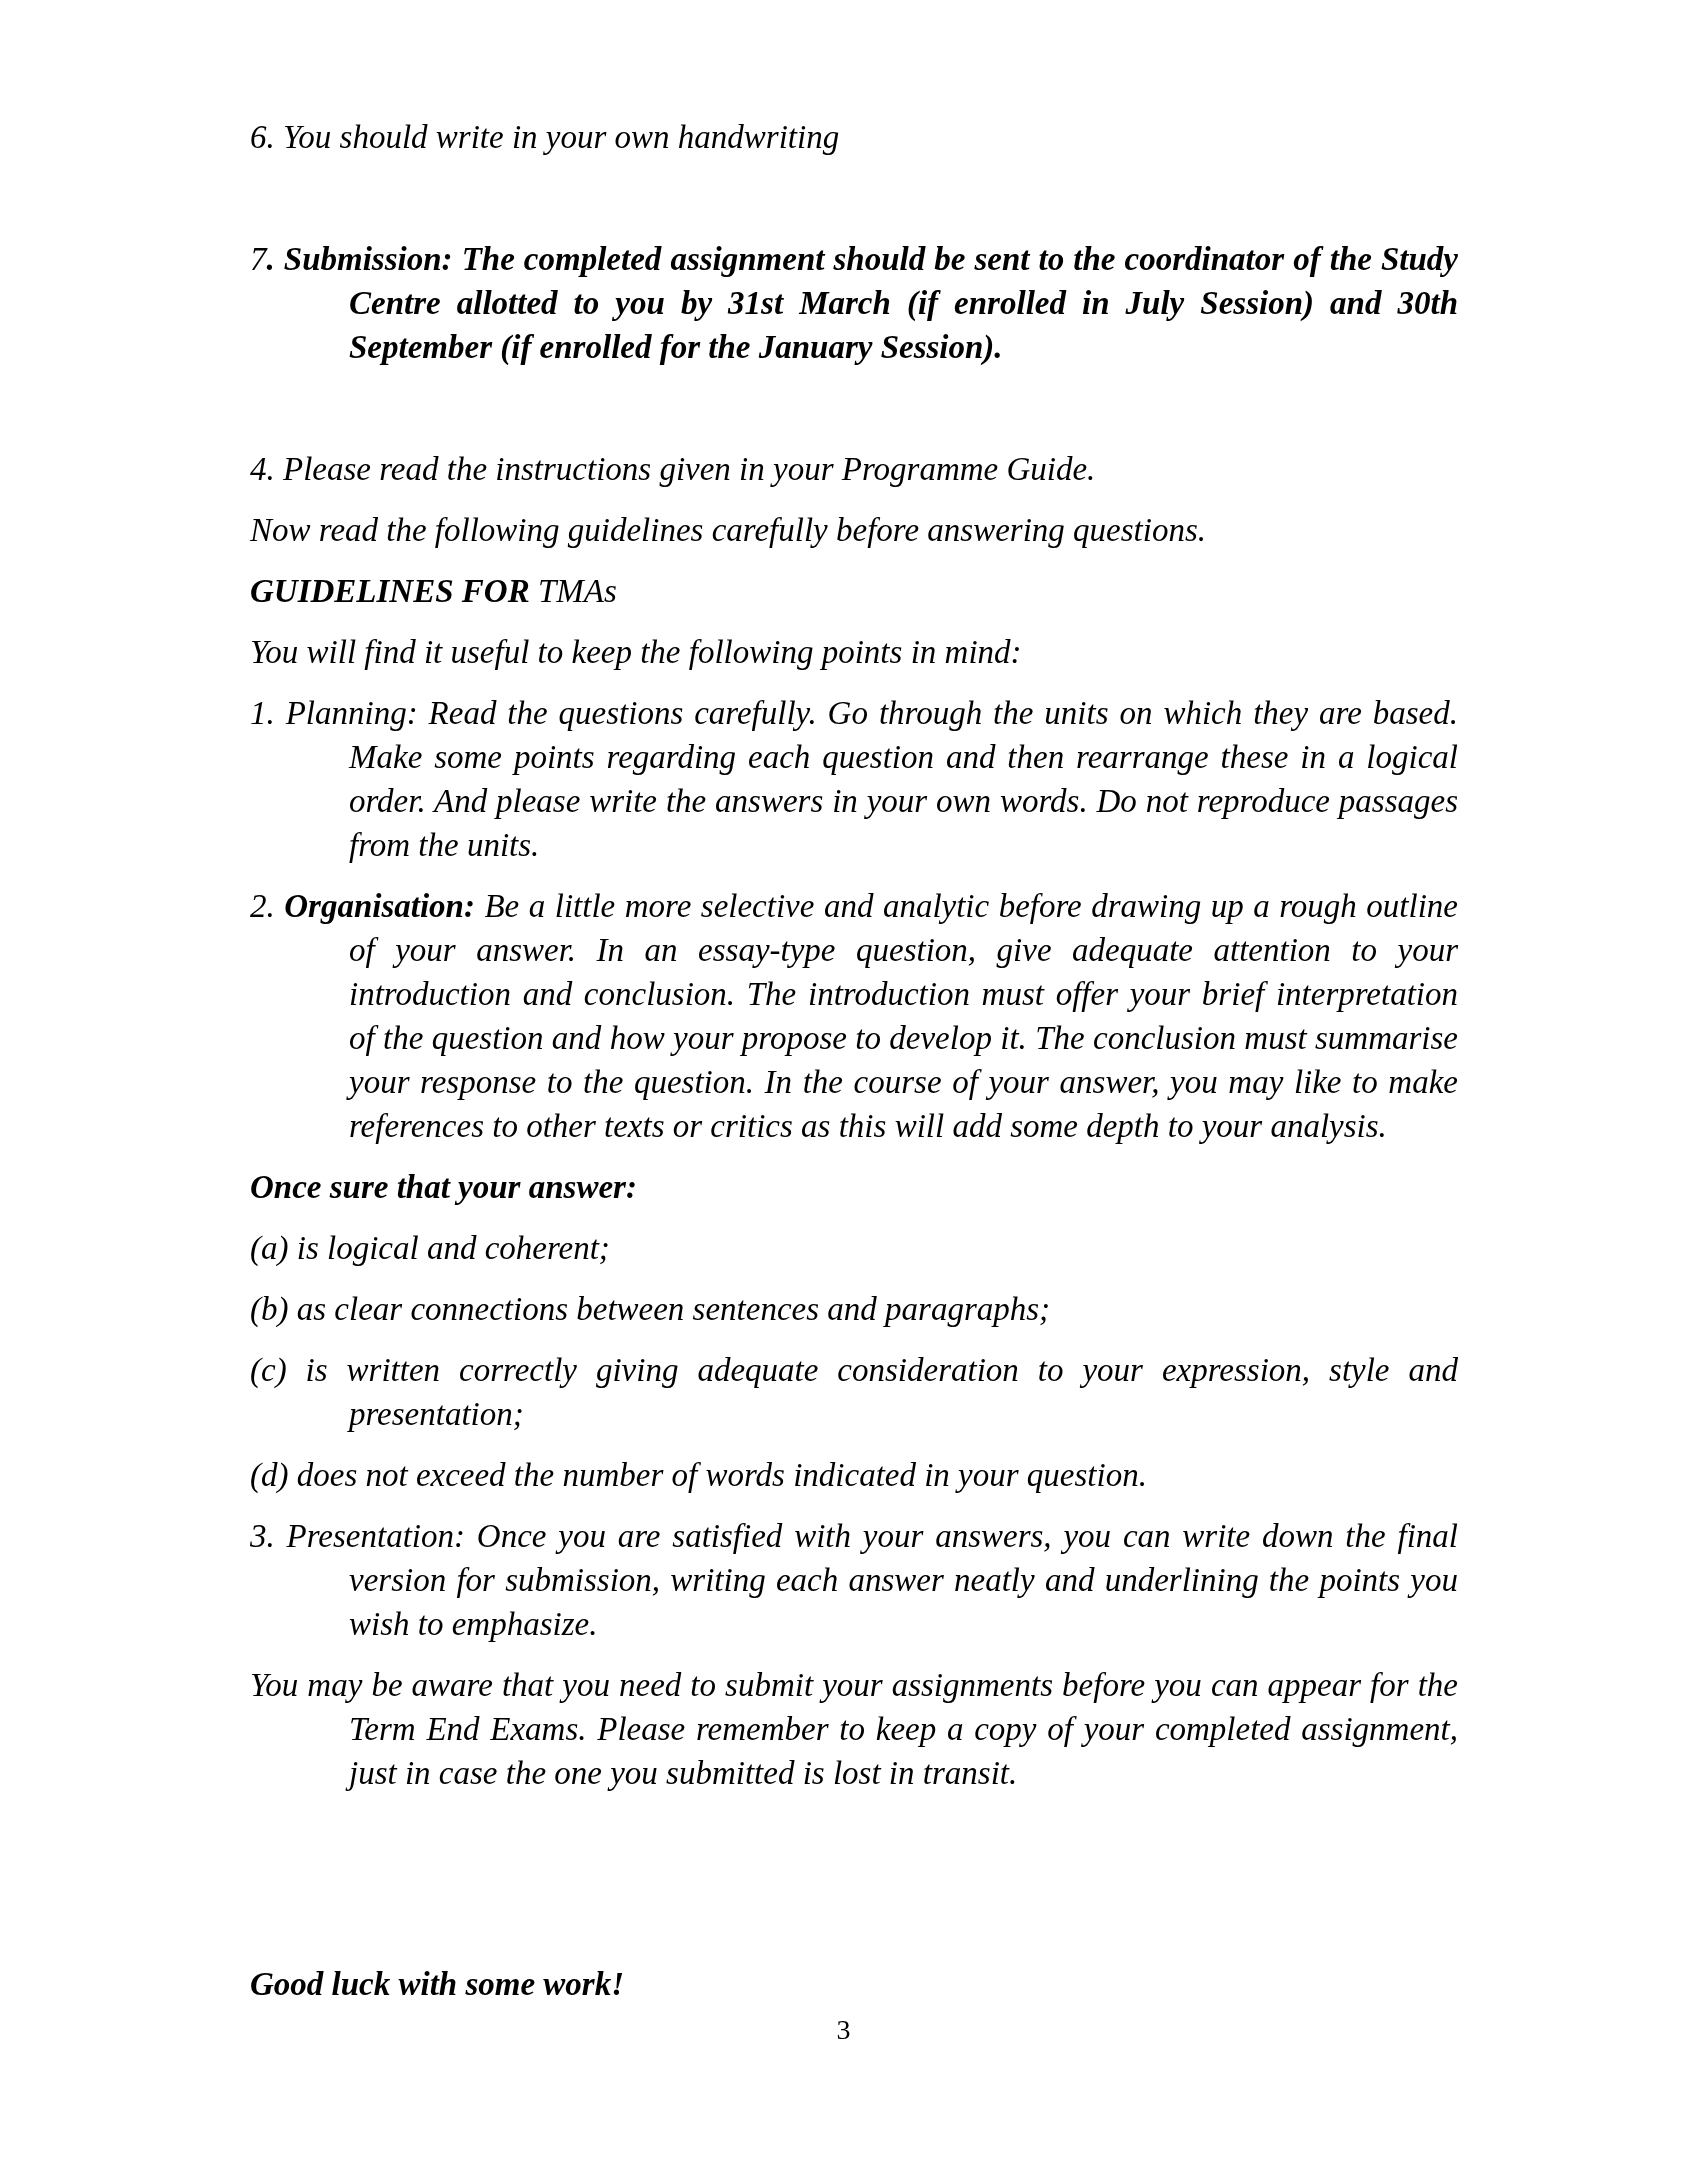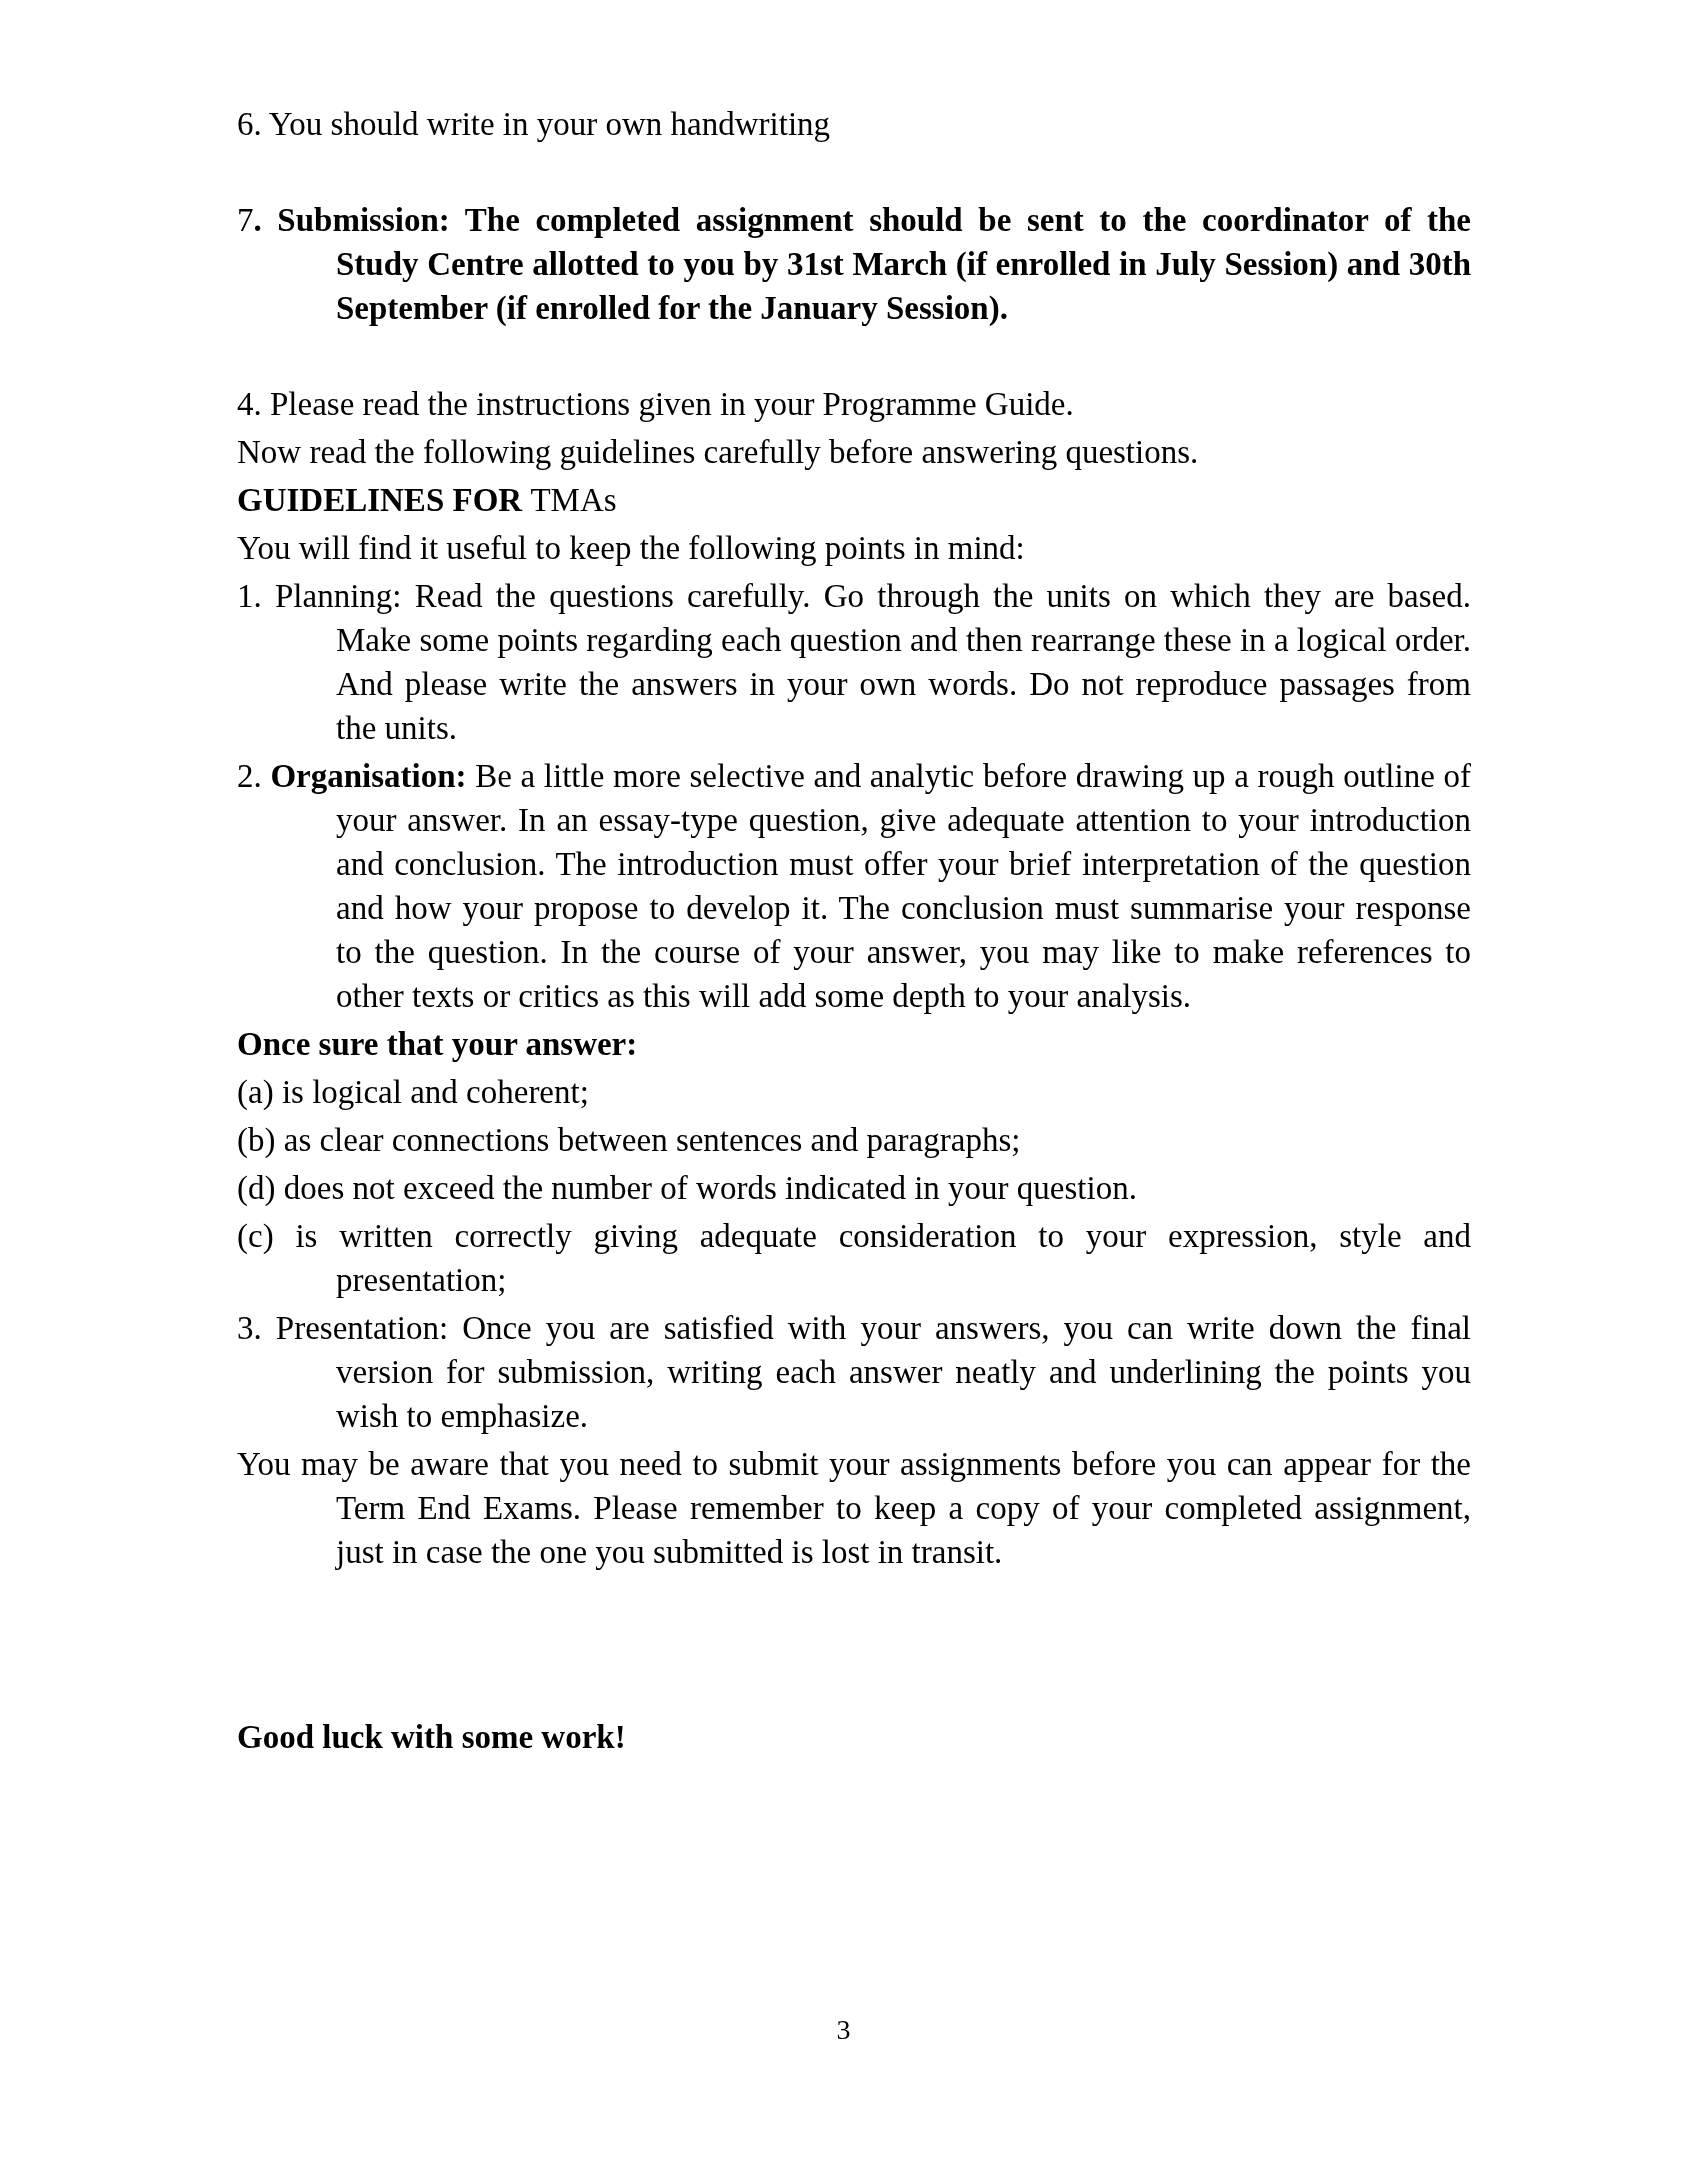--- a/index.html
+++ b/index.html
@@ -21,21 +21,22 @@
     position: absolute;
     left: 233px;
     top: 98px;
     width: 1242px;
   }
   .ln {
     font-size: 33px;
     line-height: 44px;
     text-align: justify;
     text-justify: inter-word;
-    margin: 4px;
+    margin: 17px;
+    font-style: italic;
   }
   .ln.flush {
     text-align: left;
   }
   .hang {
     padding-left: 99px;
     text-indent: -99px;
   }
   b, .b {
     font-weight: bold;
@@ -79,23 +80,23 @@
     <p class="ln hang">1. Planning: Read the questions carefully. Go through the units on which they are based. Make some points regarding each question and then rearrange these in a logical order. And please write the answers in your own words. Do not reproduce passages from the units.</p>
 
     <p class="ln hang"><span>2. </span><b>Organisation:</b><span> Be a little more selective and analytic before drawing up a rough outline of your answer. In an essay-type question, give adequate attention to your introduction and conclusion. The introduction must offer your brief interpretation of the question and how your propose to develop it. The conclusion must summarise your response to the question. In the course of your answer, you may like to make references to other texts or critics as this will add some depth to your analysis.</span></p>
 
     <p class="ln flush b">Once sure that your answer:</p>
 
     <p class="ln flush">(a) is logical and coherent;</p>
 
     <p class="ln flush">(b) as clear connections between sentences and paragraphs;</p>
 
+    <p class="ln hang">(c) is written correctly giving adequate consideration to your expression, style and presentation;</p>
+
     <p class="ln flush">(d) does not exceed the number of words indicated in your question.</p>
-
-    <p class="ln hang">(c) is written correctly giving adequate consideration to your expression, style and presentation;</p>
 
     <p class="ln hang">3. Presentation: Once you are satisfied with your answers, you can write down the final version for submission, writing each answer neatly and underlining the points you wish to emphasize.</p>
 
     <p class="ln hang">You may be aware that you need to submit your assignments before you can appear for the Term End Exams. Please remember to keep a copy of your completed assignment, just in case the one you submitted is lost in transit.</p>
 
     <div class="spacer-block"></div>
     <div class="gap-lg"></div>
 
     <p class="ln flush b">Good luck with some work!</p>
 

